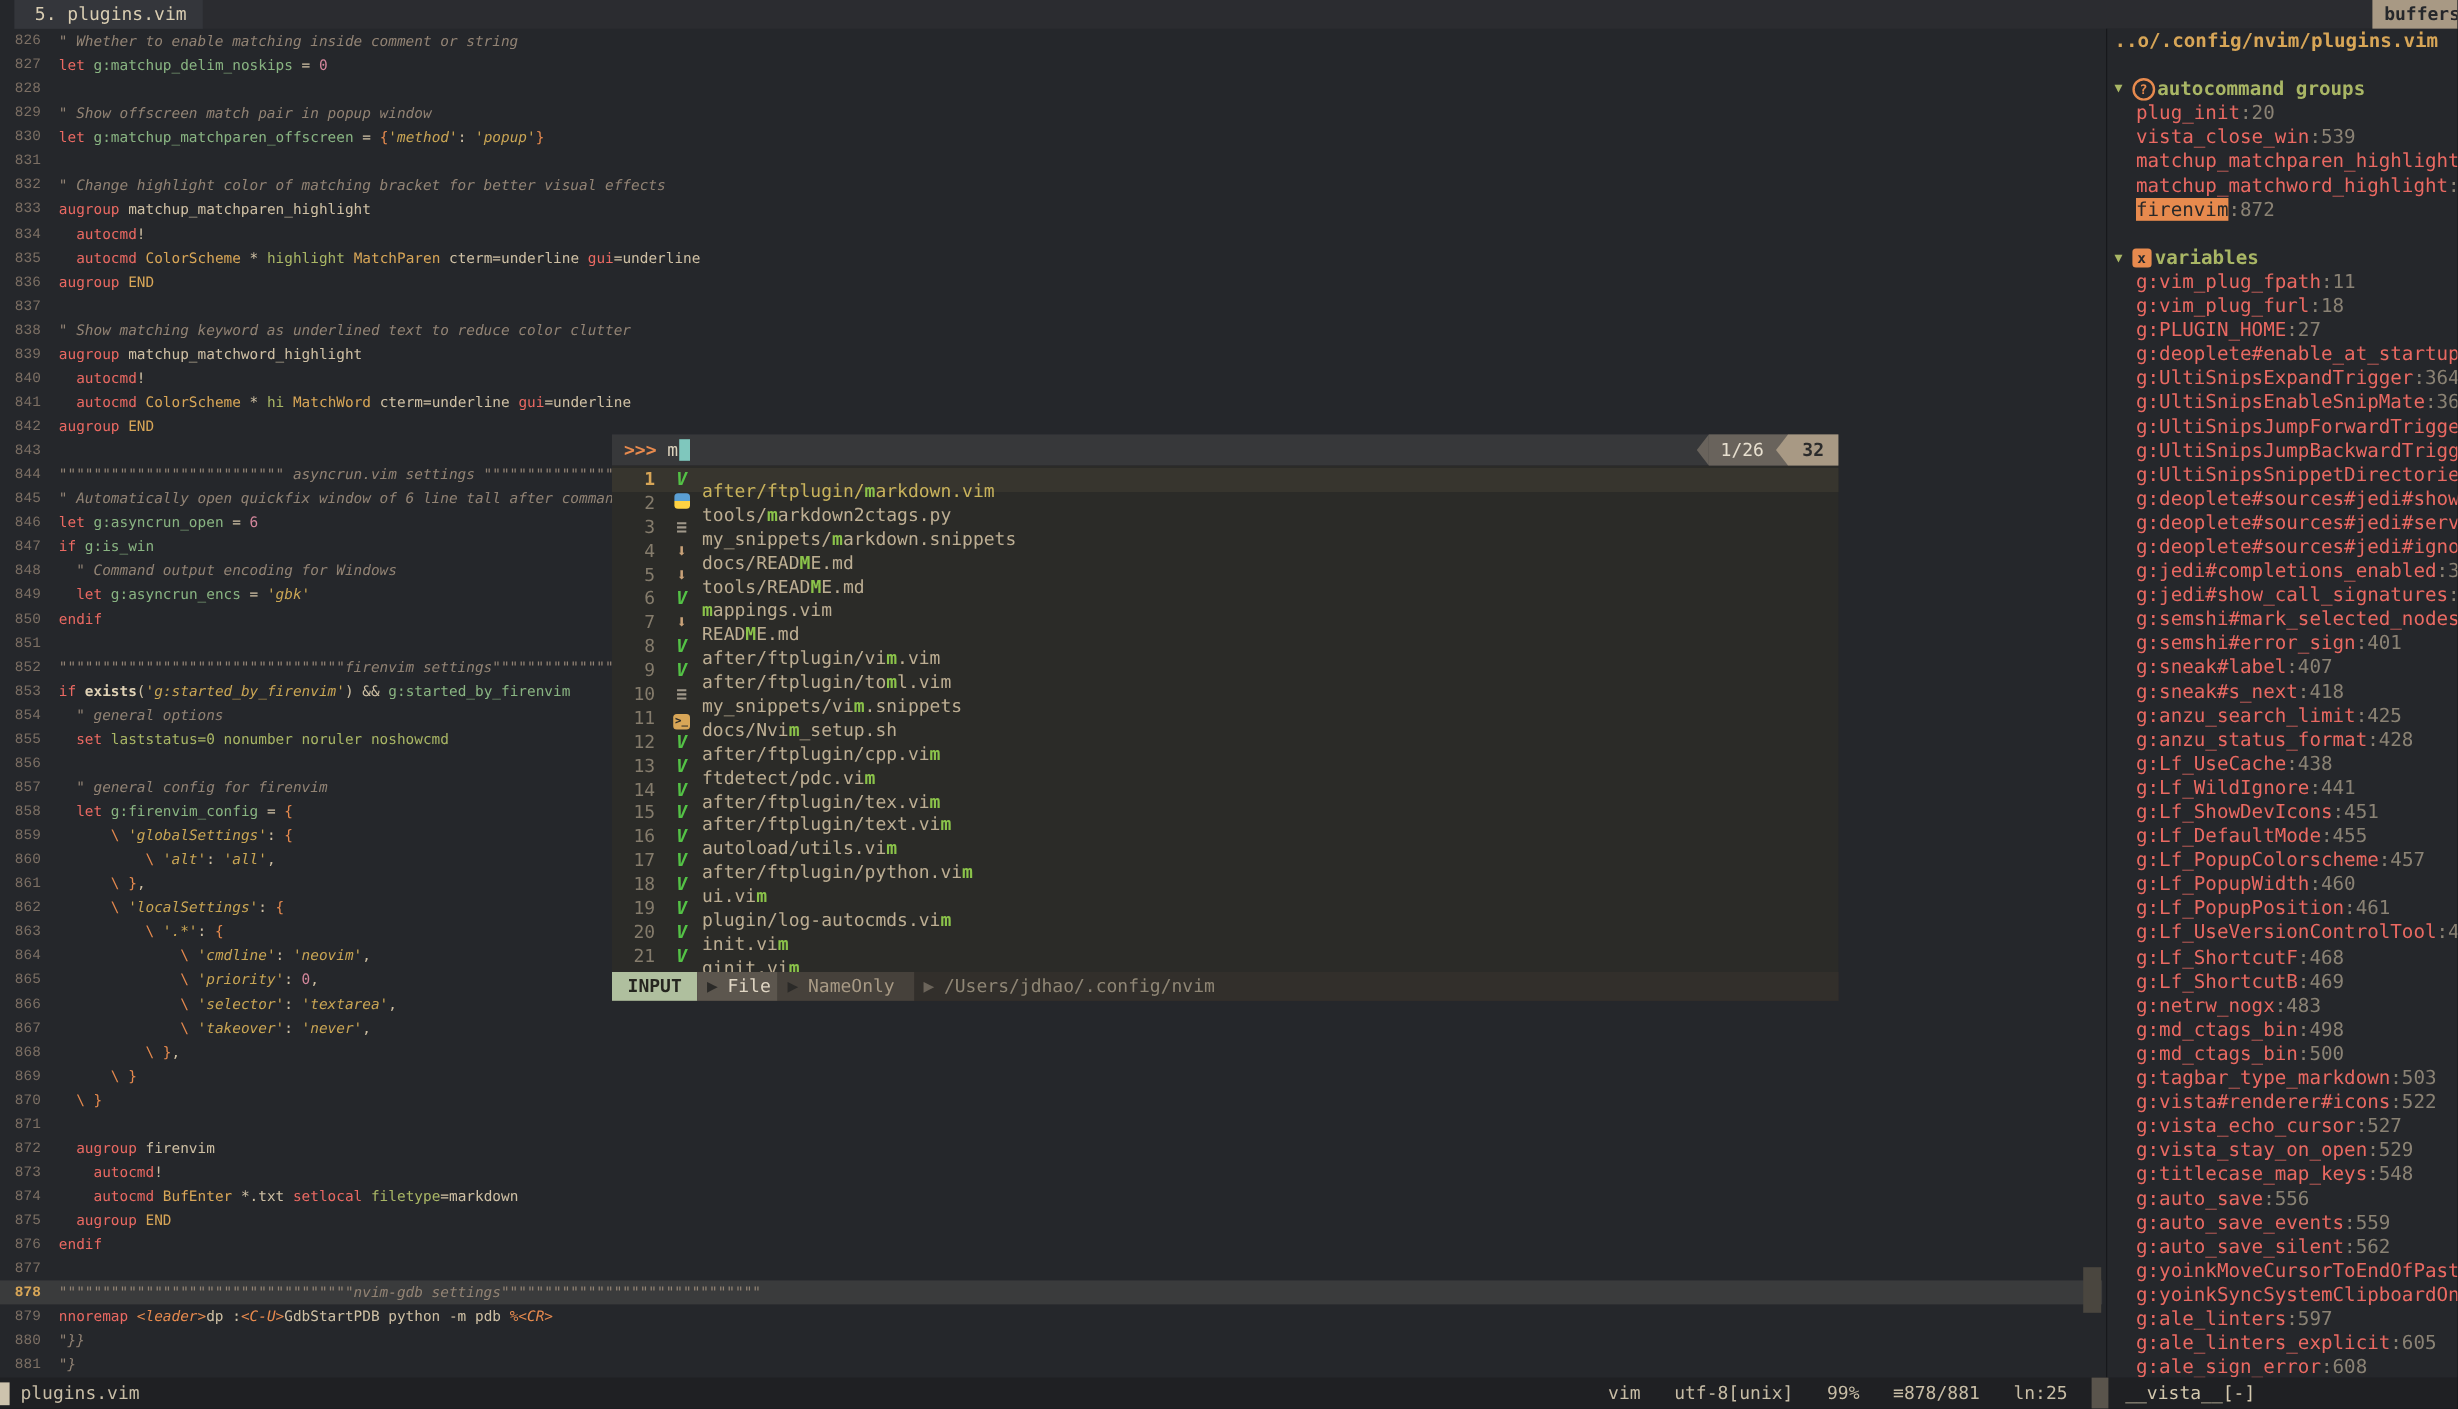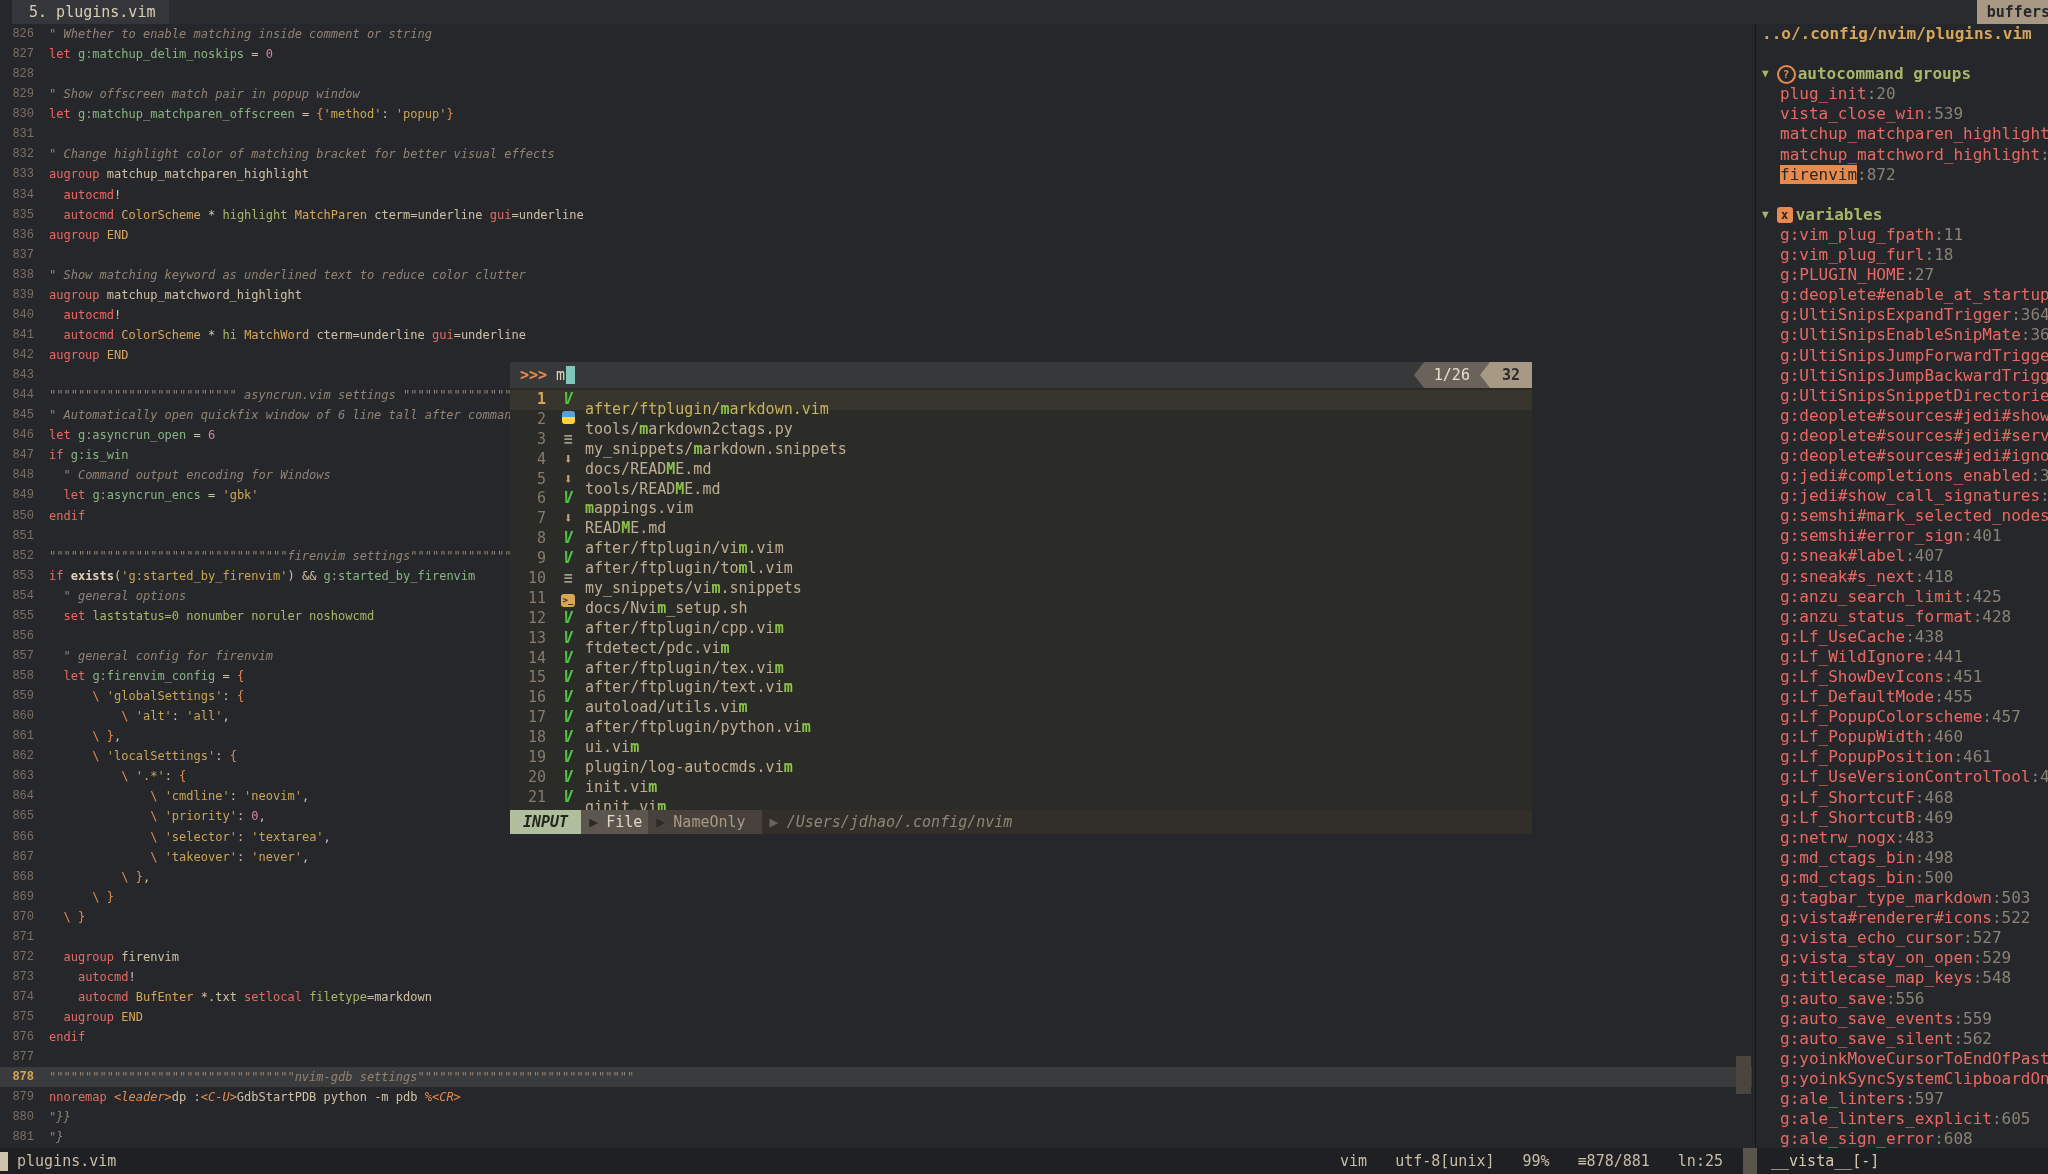--- a/index.html
+++ b/index.html
@@ -15,21 +15,21 @@
   #code{position:absolute;left:0;top:24px;width:1752px;height:1124px;overflow:hidden;font-size:12px;}
   .codeline{height:20.07px;line-height:20.07px;display:flex;white-space:pre;}
   .codeline .ln{flex:none;width:34px;text-align:right;color:#7c6f64;margin-right:15px;font-family:Liberation Mono, monospace;}
   .codeline.cursorline{background:#3a3b3c;}
   .codeline.cursorline .ln{color:#d8a657;font-weight:bold;}
   .tk-c{color:#928374;font-style:italic}
   .tk-k{color:#ea6962}
   .tk-a{color:#89b482}
   .tk-g{color:#a9b665}
   .tk-y{color:#d8a657}
-  .tk-s{color:#c9a554;}
+  .tk-s{color:#c9a554;font-style:italic}
   .tk-o{color:#e78a4e}
   .tk-oi{color:#e78a4e;font-style:italic}
   .tk-p{color:#d3869b}
   .tk-f{color:#cfc0a4}
   .tk-b{color:#e0d2b6;font-weight:bold}
   
   #popup{position:absolute;left:510px;top:362px;width:1022px;font-size:15px;}
   #popup-head{height:26px;background:#37383a;display:flex;align-items:center;padding-left:10px;}
   #popup-prompt{color:#e78a4e;font-weight:bold;white-space:pre;}
   #popup-query{color:#ddd3bd;margin-left:9px;}
@@ -51,21 +51,21 @@
   .popup-row.selected .fname{color:#c9b35c;}
   .ic-vim{color:#54c246;font-weight:bold;font-style:italic;}
   .ic-py{display:inline-block;width:13px;height:13px;border-radius:3px;
          background:linear-gradient(180deg,#5a9fd4 50%,#ffd343 50%);}
   .ic-snip{color:#a0988a;font-weight:bold;}
   .ic-md{color:#c8a178;font-weight:bold;}
   .ic-sh{display:inline-block;background:#d8a657;color:#2b2b28;border-radius:3px;
          font-size:9px;font-weight:bold;padding:1px 2px;line-height:11px;}
   #popup-foot{height:24px;display:flex;align-items:stretch;line-height:24px;background:#322f2b;}
   .seg{white-space:pre;}
-  .seg-input{background:#afbf9e;color:#25261f;font-weight:bold;padding:0 13px;font-style:italic;}
+  .seg-input{background:#afbf9e;color:#25261f;font-weight:bold;padding:0 13px;}
   .seg-file{background:#5c564e;color:#e0d6c4;padding-right:6px;}
   .seg-name{background:#46413b;color:#a89a85;padding-right:16px;}
   .seg-path{background:#322f2b;color:#8f8675;padding-right:16px;}
   .seg .arrow{padding:0 8px;}
   .seg-file .arrow{color:#2b2a28;}
   .seg-name .arrow{color:#2b2a28;}
   .seg-path .arrow{color:#6b645a;}
   
   #sidebar{position:absolute;left:1755px;top:24px;width:293px;height:1124px;background:#25272b;
            border-left:1px solid #17181b;overflow:hidden;font-size:16px;}
@@ -194,21 +194,21 @@
         <div class="popup-row"><span class="rn">17</span><span class="ric"><span class="ic-vim">V</span></span><span class="fname"><span>after/ftplugin/python.vi</span><span class="mchar">m</span><span></span></span></div>
         <div class="popup-row"><span class="rn">18</span><span class="ric"><span class="ic-vim">V</span></span><span class="fname"><span>ui.vi</span><span class="mchar">m</span><span></span></span></div>
         <div class="popup-row"><span class="rn">19</span><span class="ric"><span class="ic-vim">V</span></span><span class="fname"><span>plugin/log-autocmds.vi</span><span class="mchar">m</span><span></span></span></div>
         <div class="popup-row"><span class="rn">20</span><span class="ric"><span class="ic-vim">V</span></span><span class="fname"><span>init.vi</span><span class="mchar">m</span><span></span></span></div>
         <div class="popup-row"><span class="rn">21</span><span class="ric"><span class="ic-vim">V</span></span><span class="fname"><span>ginit.vi</span><span class="mchar">m</span><span></span></span></div>
       </div>
     <div id="popup-foot">
       <span class="seg seg-input">INPUT</span>
       <span class="seg seg-file"><span class="arrow">▶</span><span>File</span></span>
       <span class="seg seg-name"><span class="arrow">▶</span><span>NameOnly</span></span>
-      <span class="seg seg-path" style="flex:1;font-style:italic;"><span class="arrow">▶</span><span>/Users/jdhao/.config/nvim</span></span>
+      <span class="seg seg-path" style="flex:1;"><span class="arrow">▶</span><span>/Users/jdhao/.config/nvim</span></span>
     </div>
   </div>
 
   <div id="sidebar">
     <div class="sb-line sb-title">..o/.config/nvim/plugins.vim</div>
     <div id="sb-content">
         <div class="sb-line"> </div>
         <div class="sb-line sb-head"><span class="sb-arrow">▼</span><span class="sb-qicon">?</span><span>autocommand groups</span></div>
         <div class="sb-line sb-item"><span class="nm">plug_init</span><span class="no">:20</span></div>
         <div class="sb-line sb-item"><span class="nm">vista_close_win</span><span class="no">:539</span></div>

